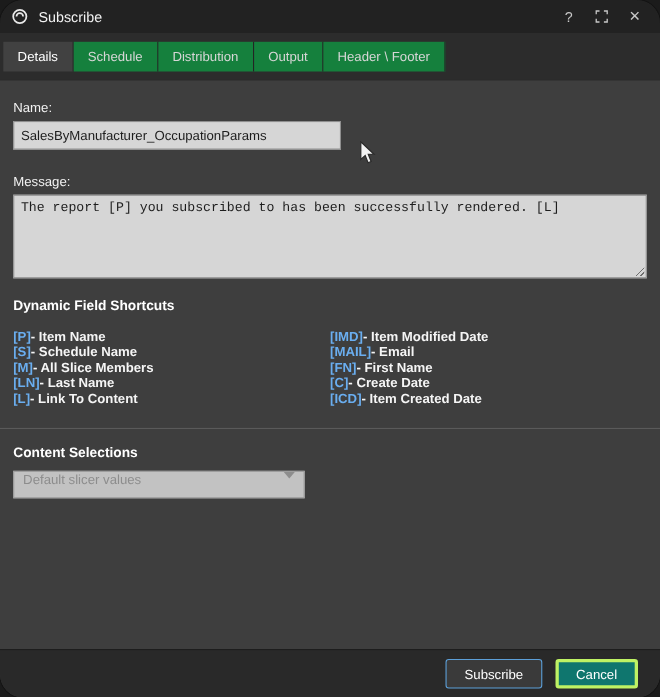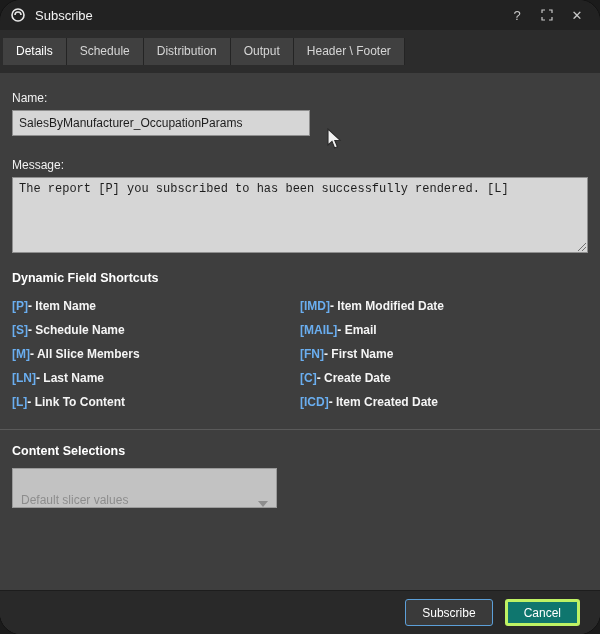--- a/index.html
+++ b/index.html
@@ -11,21 +11,21 @@
   }
   
   .titlebar{height:30px;background:#222222;display:flex;align-items:center;padding:0 10px;gap:9px;}
   .app-icon{width:16px;height:16px;display:inline-flex;}
   .title{font-size:13px;color:#f2f2f2;}
   .win-controls{margin-left:auto;display:flex;align-items:center;gap:4px;}
   .win-btn{width:26px;height:24px;display:flex;align-items:center;justify-content:center;
     color:#c9c9c9;font-size:13px;cursor:default;}
   
   .tabstrip{background:#2c2c2c;height:43px;display:flex;align-items:flex-start;padding:8px 0 16px 3px;border-bottom:1px solid #2c2c2c;text-align:center;}
-  .tab{padding:6px 13px 7px;font-size:12px;background:#404040;color:#d6d6d6;
+  .tab{padding:6px 13px 7px;font-size:12px;background:#15803d;color:#d6d6d6;
     border-right:1px solid #242424;cursor:default;white-space:nowrap;}
   .tab.active{background:#414141;color:#ffffff;}
   
   .body{padding:8px 12px 0;}
   .field-label{font-size:12px;color:#f2f2f2;margin:10px 0 5px;}
   .text-input{
     width:298px;height:23px;background:#d6d6d6;border:1px solid #8f8f8f;
     color:#1d1d1d;font-size:12px;font-family:"Liberation Sans",sans-serif;padding:12px 6px;outline:none;
   }
   .textarea-wrap{position:relative;width:576px;}
@@ -34,28 +34,28 @@
     color:#1d1d1d;font-size:12px;font-family:Liberation Mono, monospace;
     padding:4px 6px;resize:none;outline:none;display:block;
   }
   .resize-grip{
     position:absolute;right:2px;bottom:2px;width:10px;height:10px;
     background:repeating-linear-gradient(135deg,transparent 0 2px,#6e6e6e 2px 3px);
     clip-path:polygon(100% 0,100% 100%,0 100%);
   }
   .section-heading{font-weight:bold;font-size:12.5px;color:#ffffff;margin:18px 0 0;}
   .shortcuts{display:flex;margin-top:14px;}
-  .shortcut-col{display:flex;flex-direction:column;gap:10px;width:288px;}
+  .shortcut-col{display:flex;flex-direction:column;width:288px;}
   .shortcut{font-size:12px;font-weight:bold;color:#f5f5f5;white-space:nowrap;}
   .shortcut .code{color:#6aaef0;}
   .divider{border:none;border-top:1px solid #5a5a5a;margin:20px -12px 0;}
   
   .dropdown{
-    margin-top:10px;width:265px;height:40px;background:#c2c2c2;border:1px solid #9a9a9a;
-    display:flex;align-items:flex-end;padding:0 8px;color:#8d8d8d;font-size:12px;cursor:default;
+    margin-top:10px;width:265px;height:25px;background:#c2c2c2;border:1px solid #9a9a9a;
+    display:flex;align-items:flex-start;padding:0 8px;color:#8d8d8d;font-size:12px;cursor:default;
   }
   .dropdown .chevron{margin-left:auto;width:0;height:0;border-left:5px solid transparent;
     border-right:5px solid transparent;border-top:6px solid #8d8d8d;}
   
   .footer{
     position:absolute;left:0;bottom:0;width:100%;height:44px;background:#292929;
     border-top:1px solid #1d1d1d;display:flex;align-items:center;justify-content:flex-end;
     gap:12px;padding-right:20px;
   }
   .btn{height:27px;padding:0 16px;font-size:12px;font-family:"Liberation Sans",sans-serif;

